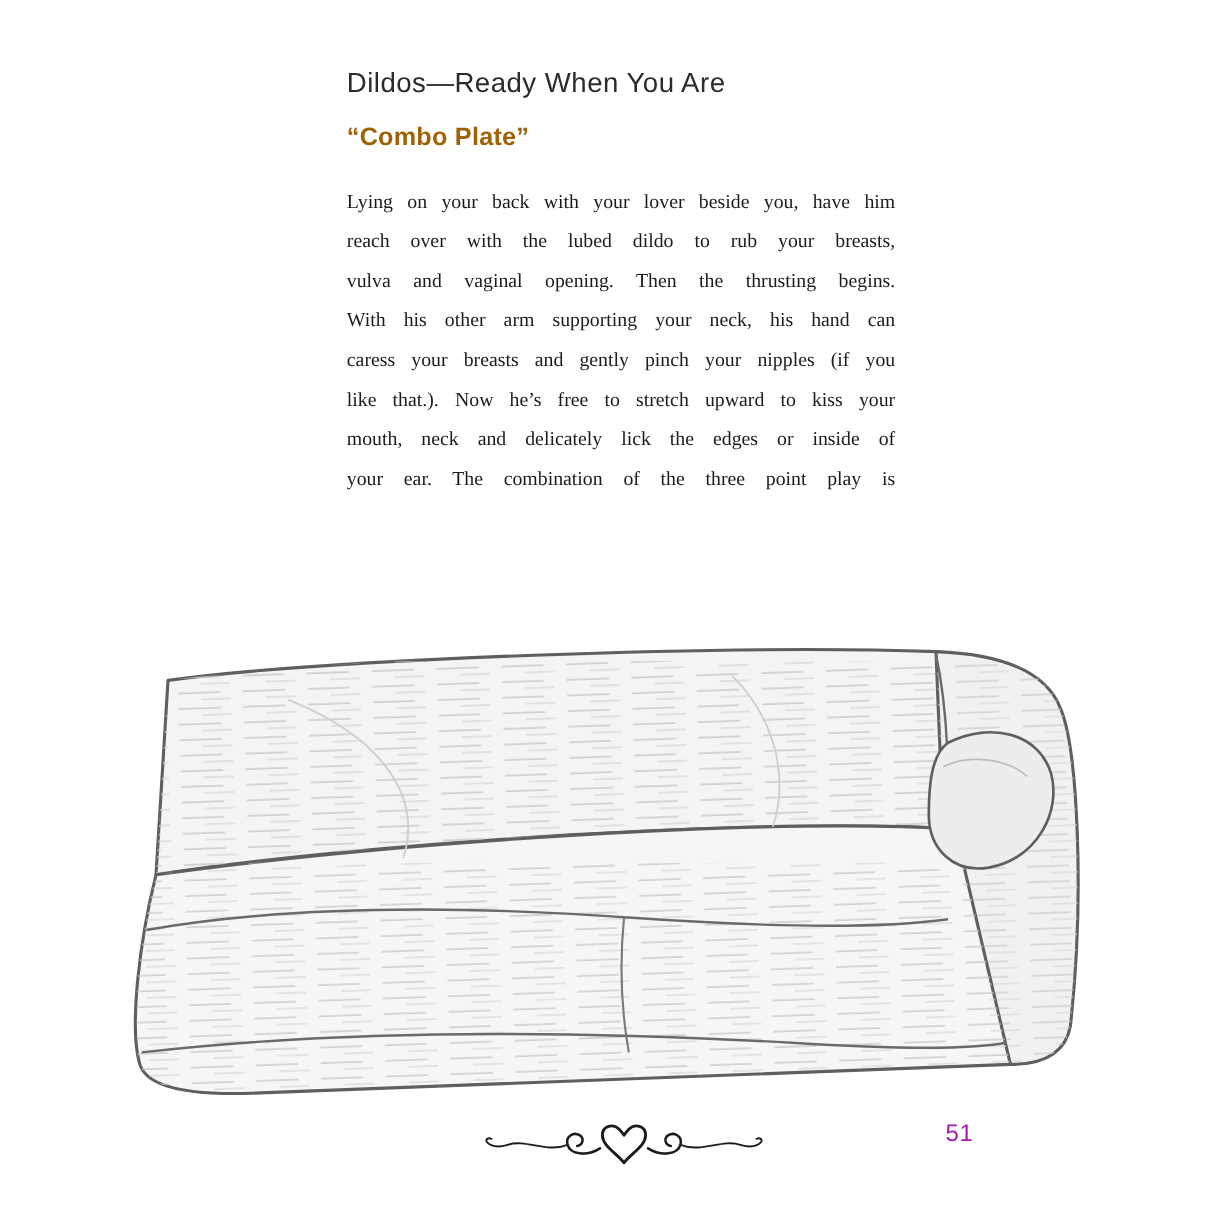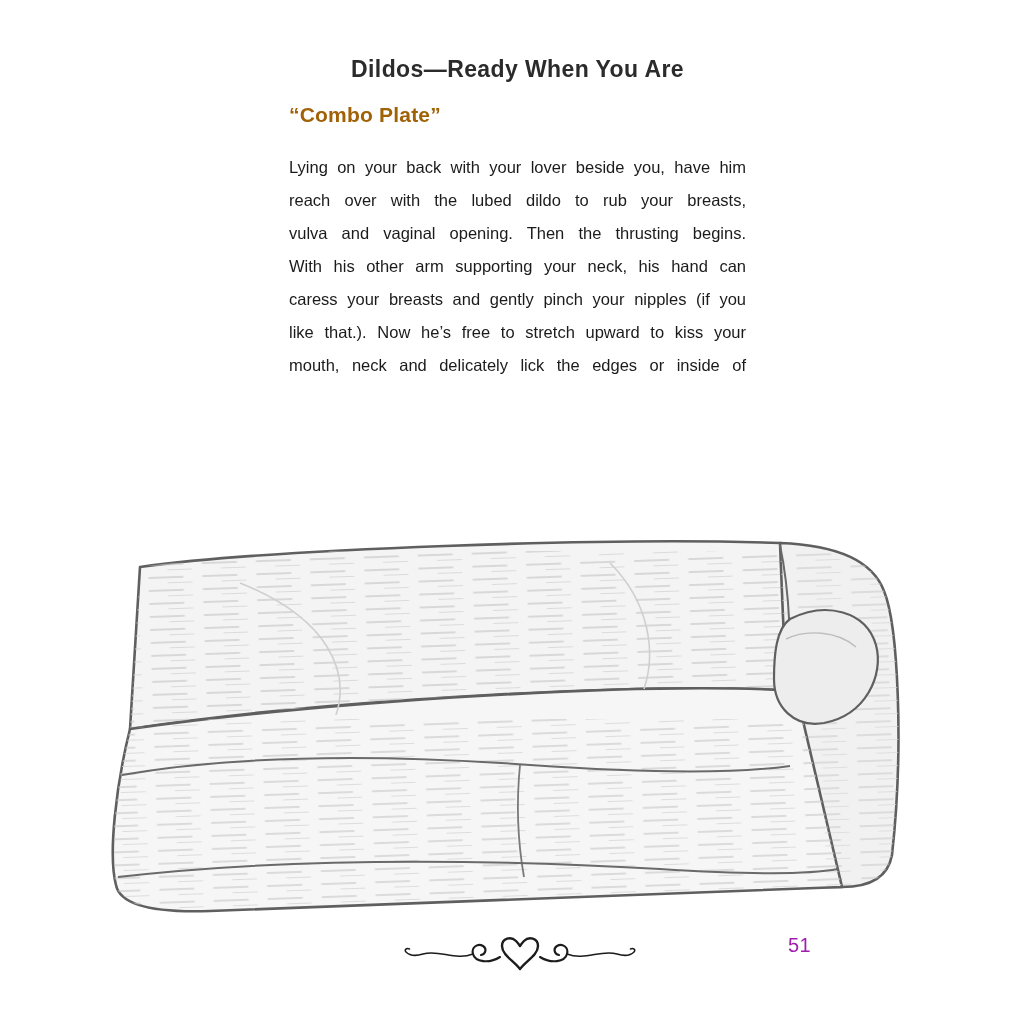--- a/index.html
+++ b/index.html
@@ -6,38 +6,39 @@
   .page {
     position:relative;
     width:1024px; height:1024px;
     background:#ffffff;
     font-family:"Liberation Sans", sans-serif;
     color:#1d1d1d;
     overflow:hidden;
   }
   .running-head {
     position:absolute; top:56px; left:289px; width:457px;
-    text-align:center;
-    font-size:23px; font-weight:700; letter-spacing:0.4px;
+    text-align:left;
+    font-size:23px; font-weight:400; letter-spacing:0.4px;
     color:#2b2b2b;
   }
   .section-heading {
     position:absolute; top:103px; left:289px;
     font-size:21px; font-weight:700; letter-spacing:0.2px;
     color:#a16207;
   }
   .body-text {
     position:absolute; top:151px; left:289px; width:457px;
     font-size:16.5px; color:#1b1b1b;
   }
   .body-line {
     line-height:33px;
     text-align:justify;
     text-align-last:justify;
     word-spacing:0.5px;
+    font-family:Liberation Serif, serif;
   }
   .body-line.last { text-align-last:left; }
   .illustration {
     position:absolute; top:523px; left:90px;
     width:860px; height:412px;
   }
   .footer-flourish {
     position:absolute; top:933px; left:403px;
     width:234px; height:42px;
   }
@@ -56,20 +57,21 @@
   <div class="section-heading">“Combo Plate”</div>
 
   <div class="body-text">
       <div class="body-line">Lying on your back with your lover beside you, have him</div>
       <div class="body-line">reach over with the lubed dildo to rub your breasts,</div>
       <div class="body-line">vulva and vaginal opening. Then the thrusting begins.</div>
       <div class="body-line">With his other arm supporting your neck, his hand can</div>
       <div class="body-line">caress your breasts and gently pinch your nipples (if you</div>
       <div class="body-line">like that.). Now he’s free to stretch upward to kiss your</div>
       <div class="body-line">mouth, neck and delicately lick the edges or inside of</div>
+      <div class="body-line">your ear. The combination of the three point play is</div>
     </div>
 
   <svg class="illustration" viewBox="0 0 860 412" role="img" aria-label="Black-and-white pencil sketch of a couple reclining together on a long couch">
     <defs>
       <pattern id="hatch" width="54" height="13" patternUnits="userSpaceOnUse" patternTransform="rotate(-2)">
         <path d="M3,5 h34" stroke="#c9c9c9" stroke-width="1.4" stroke-linecap="round" fill="none"></path>
         <path d="M22,10.5 h24" stroke="#d6d6d6" stroke-width="1.2" stroke-linecap="round" fill="none"></path>
       </pattern>
       <clipPath id="clipBack">
         <path d="M50,44 C180,26 520,14 690,20 C700,21 702,22 704,26 L706,168 C560,158 220,178 40,206 Z"></path>

